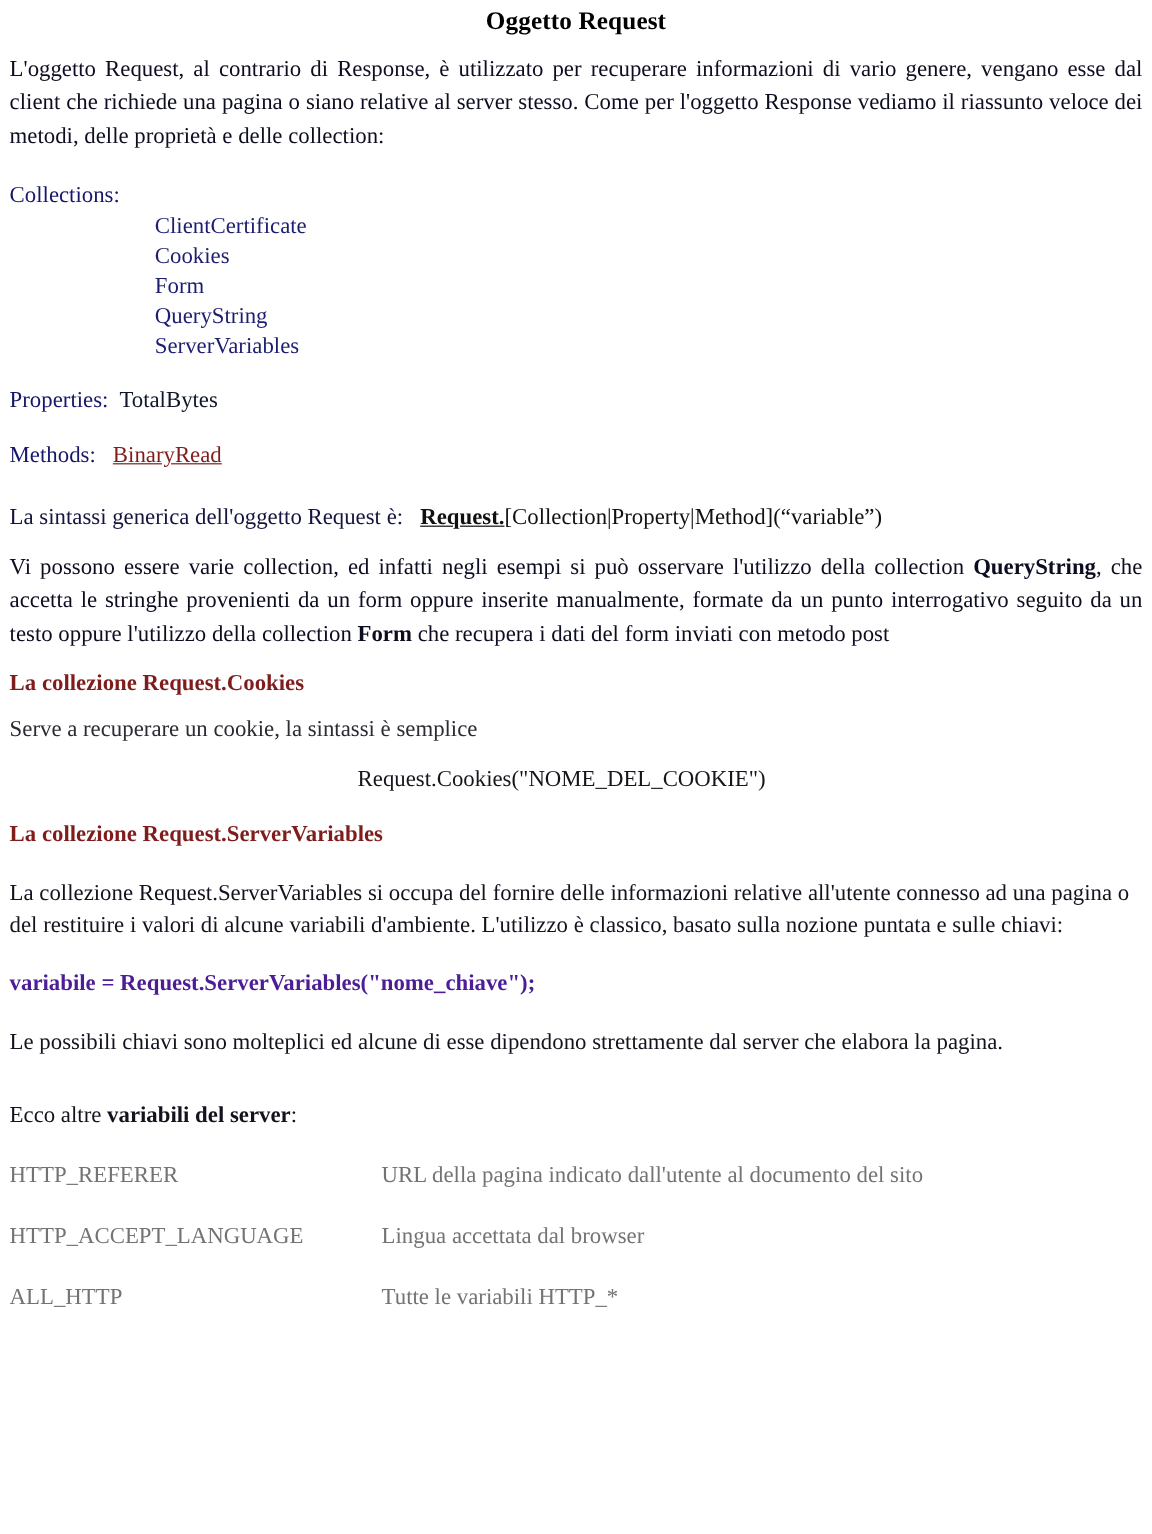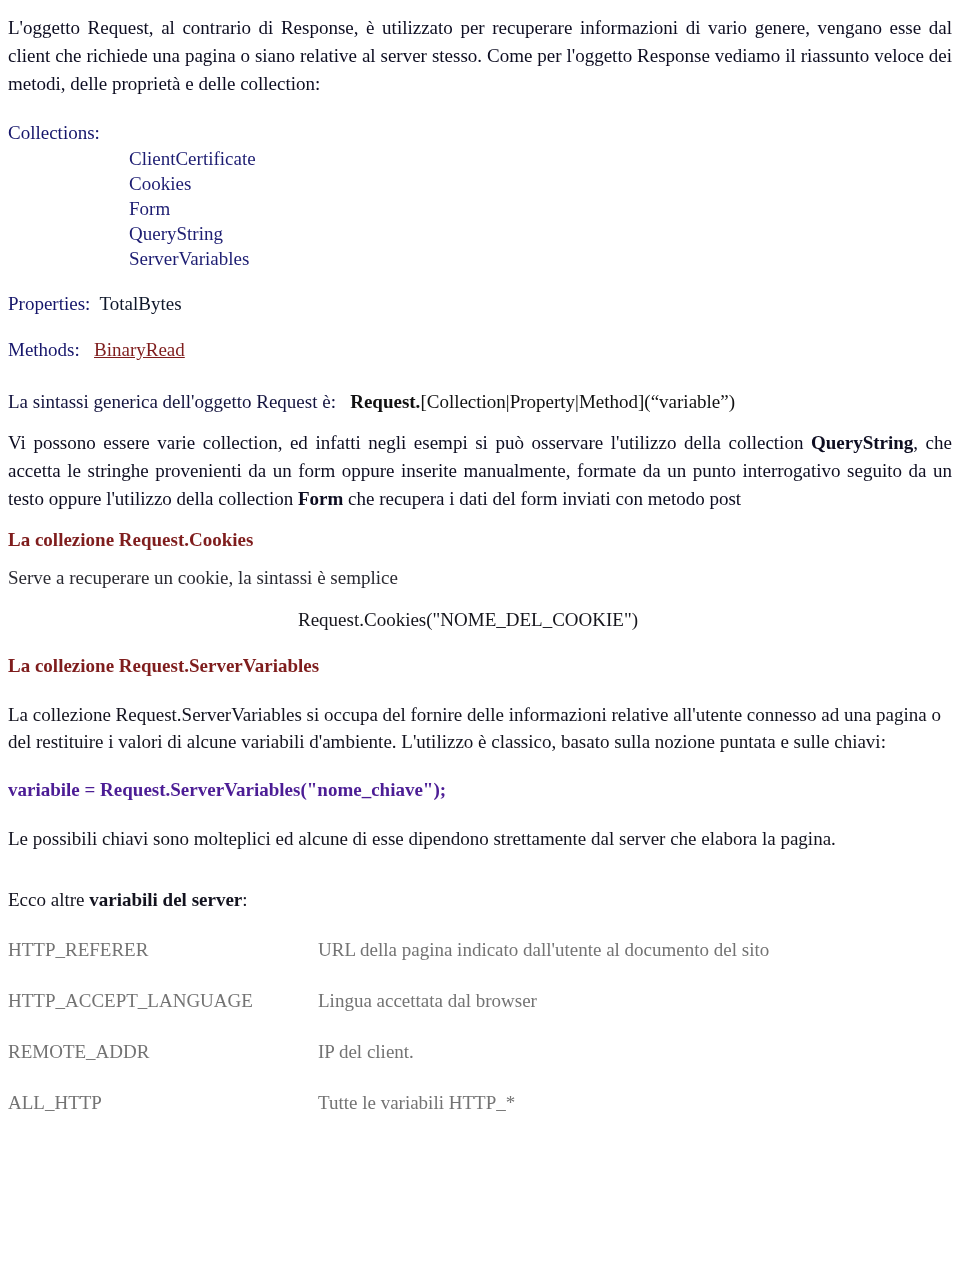--- a/index.html
+++ b/index.html
@@ -90,21 +90,21 @@
 
   
   .syntax-line {
     font-size: 19px;
     line-height: 26px;
     margin-top: 26px;
     color: #14143f;
     white-space: pre;
   }
   .syntax-line .code { font-weight: normal; color: #111; }
-  .syntax-line .code .b { font-weight: bold; }
+  .syntax-line .code .b { font-weight: bold; text-decoration: underline; }
 
   
   h2.sub {
     font-size: 19px;
     line-height: 26px;
     font-weight: bold;
     margin: 14px 0 0 0;
     color: #7f1d1d;
   }
   h2.sub.gap { margin-top: 20px; }
@@ -170,20 +170,21 @@
     white-space: nowrap;
   }
   table.vars tr:last-child td { padding-bottom: 0; }
 </style>
 </head>
 <body>
 
 <div class="page">
   <div class="inner">
 
+    <h1 class="doc-title"><span>Oggetto </span><span class="b">Request</span></h1>
 
     <p class="body">L'oggetto Request, al contrario di Response, è utilizzato per recuperare informazioni di vario genere, vengano esse dal client che richiede una pagina o siano relative al server stesso. Come per l'oggetto Response vediamo il riassunto veloce dei metodi, delle proprietà e delle collection:</p>
 
     <div class="ref-block">
 
       <div class="ref-row"><span class="ref-label">Collections</span><span class="ref-colon">:</span></div>
 
       <ul class="collection-list">
         <li>ClientCertificate</li>
         <li>Cookies</li>
@@ -222,24 +223,20 @@
       <tbody>
         <tr>
           <td class="name">HTTP_REFERER</td>
           <td class="desc">URL  della pagina indicato dall'utente al documento del sito</td>
         </tr>
         <tr>
           <td class="name">HTTP_ACCEPT_LANGUAGE</td>
           <td class="desc">Lingua accettata dal browser</td>
         </tr>
         <tr>
-          <td class="name">REMOTE_ADDR</td>
-          <td class="desc">IP  del client.</td>
-        </tr>
-        <tr>
           <td class="name">ALL_HTTP</td>
           <td class="desc">Tutte le variabili HTTP_*</td>
         </tr>
       </tbody>
     </table>
 
   </div>
 </div>
 
 </body></html>

